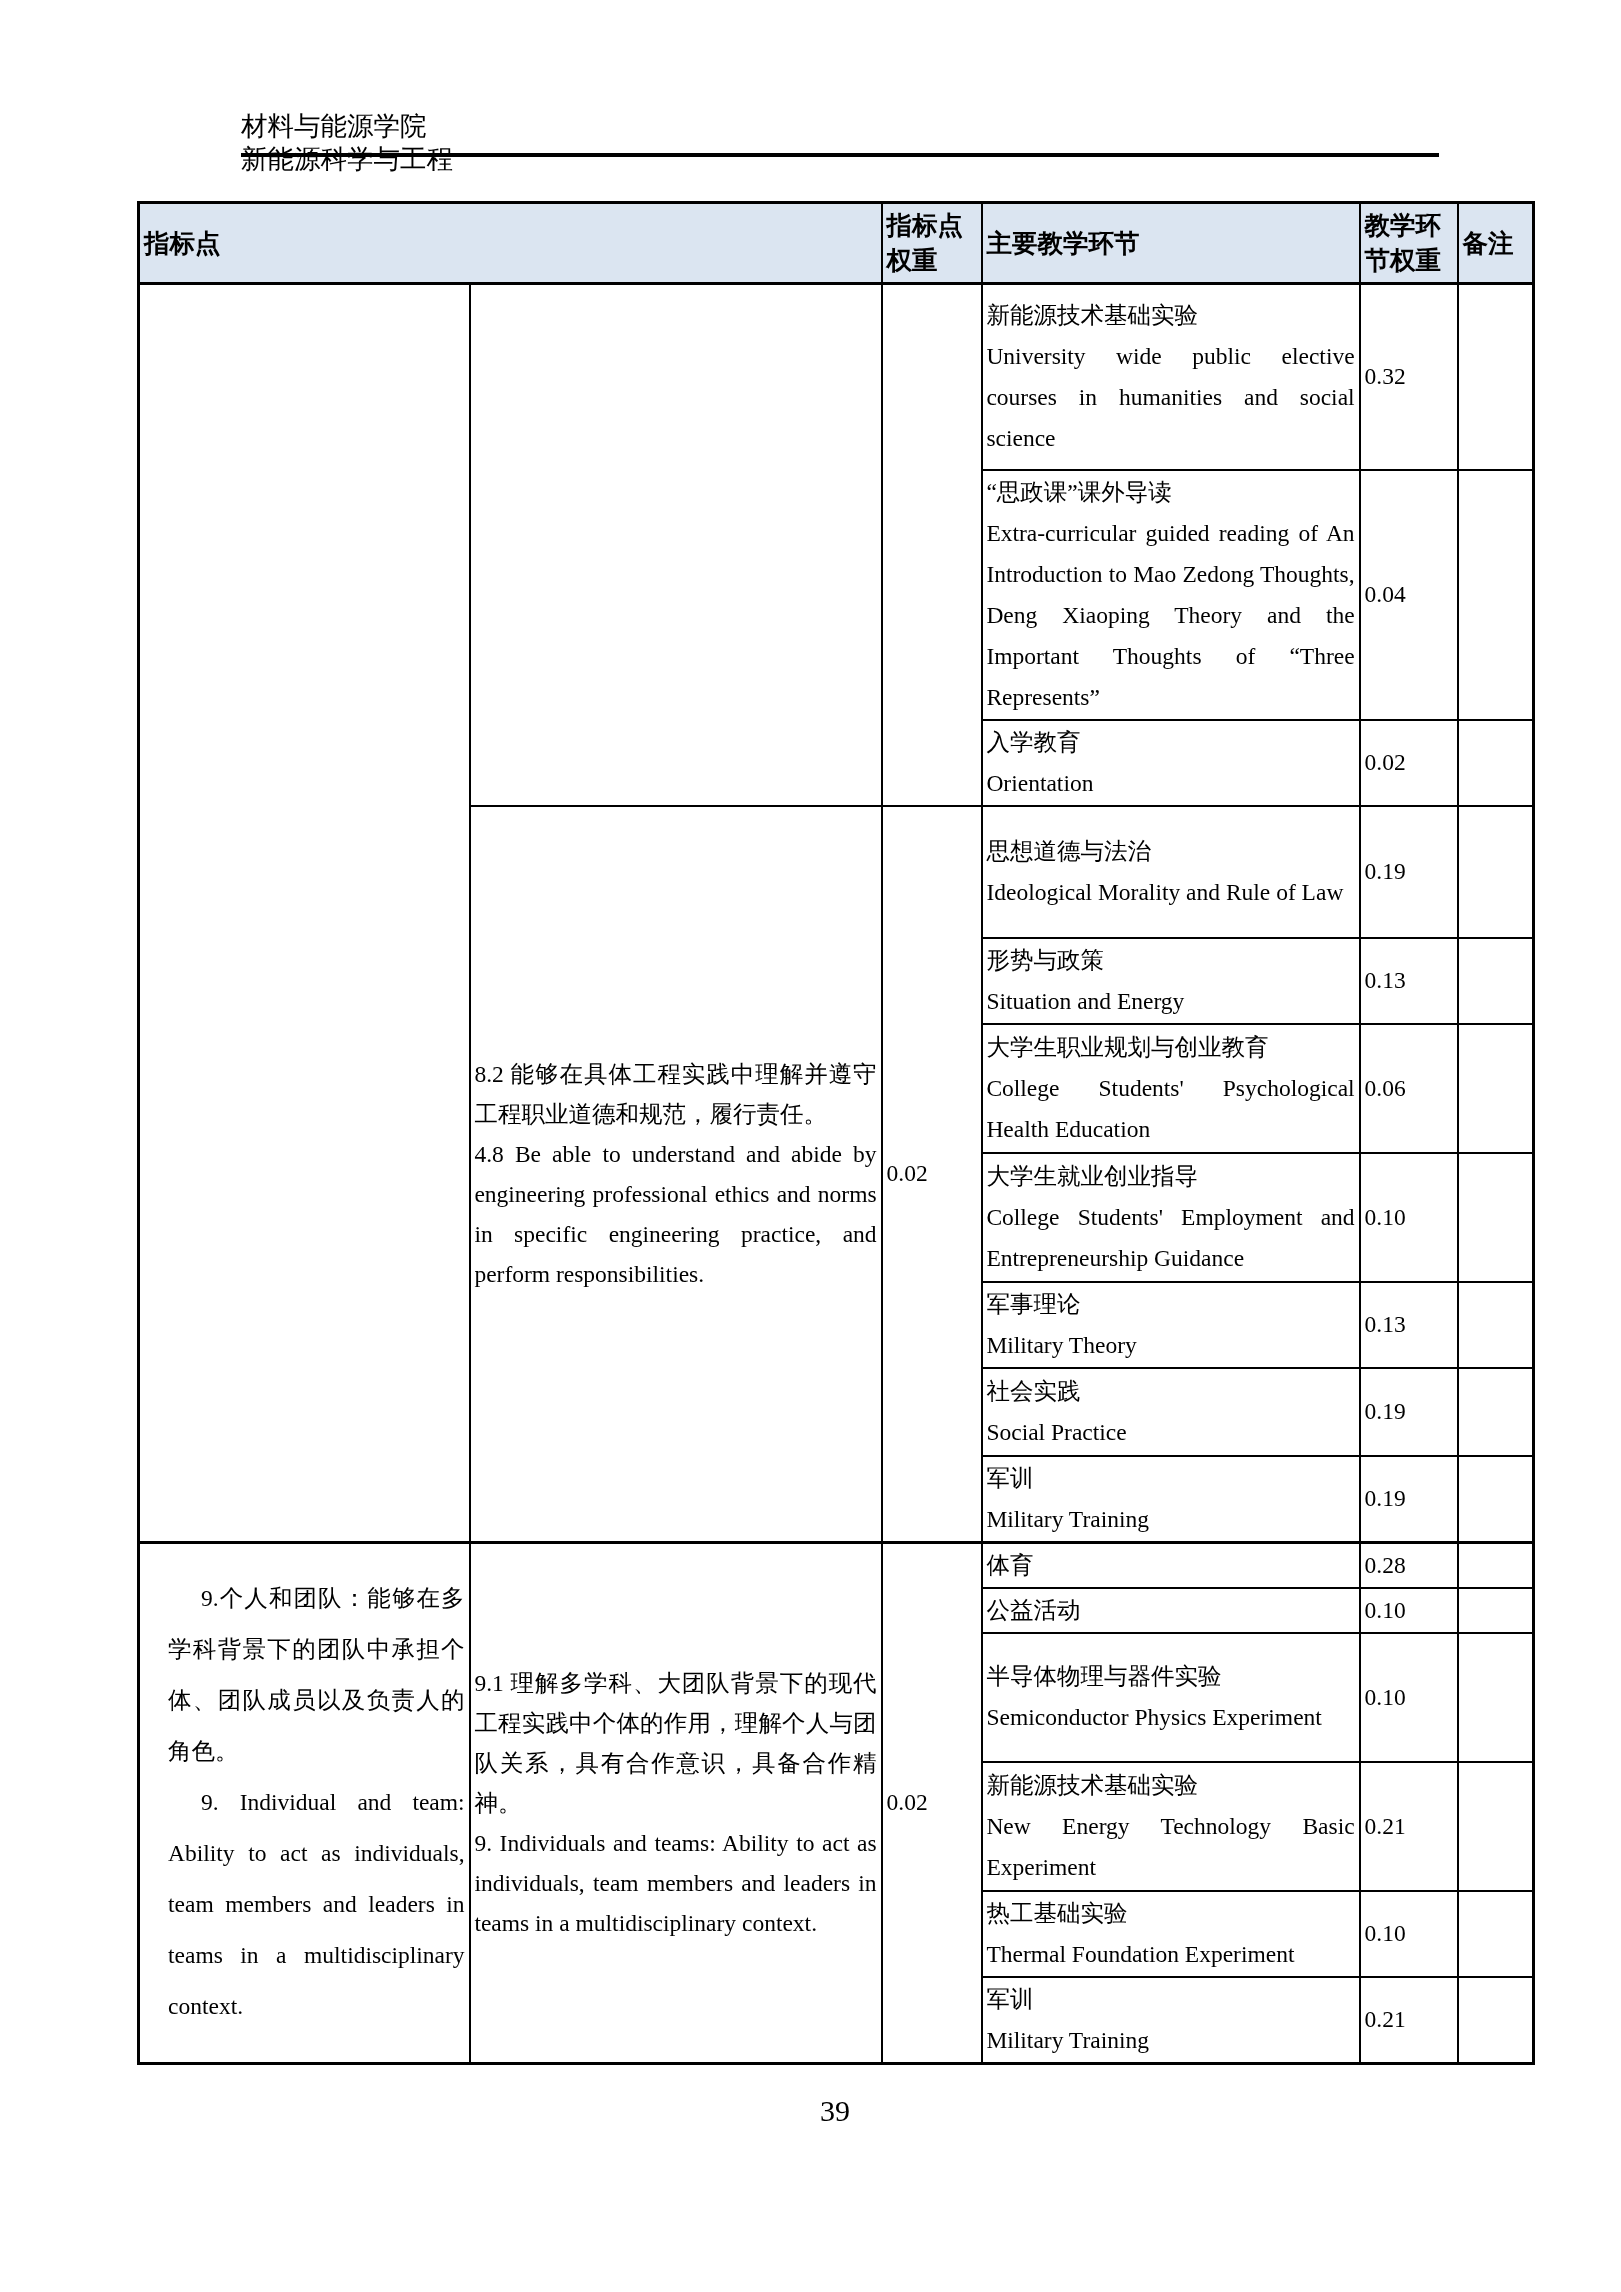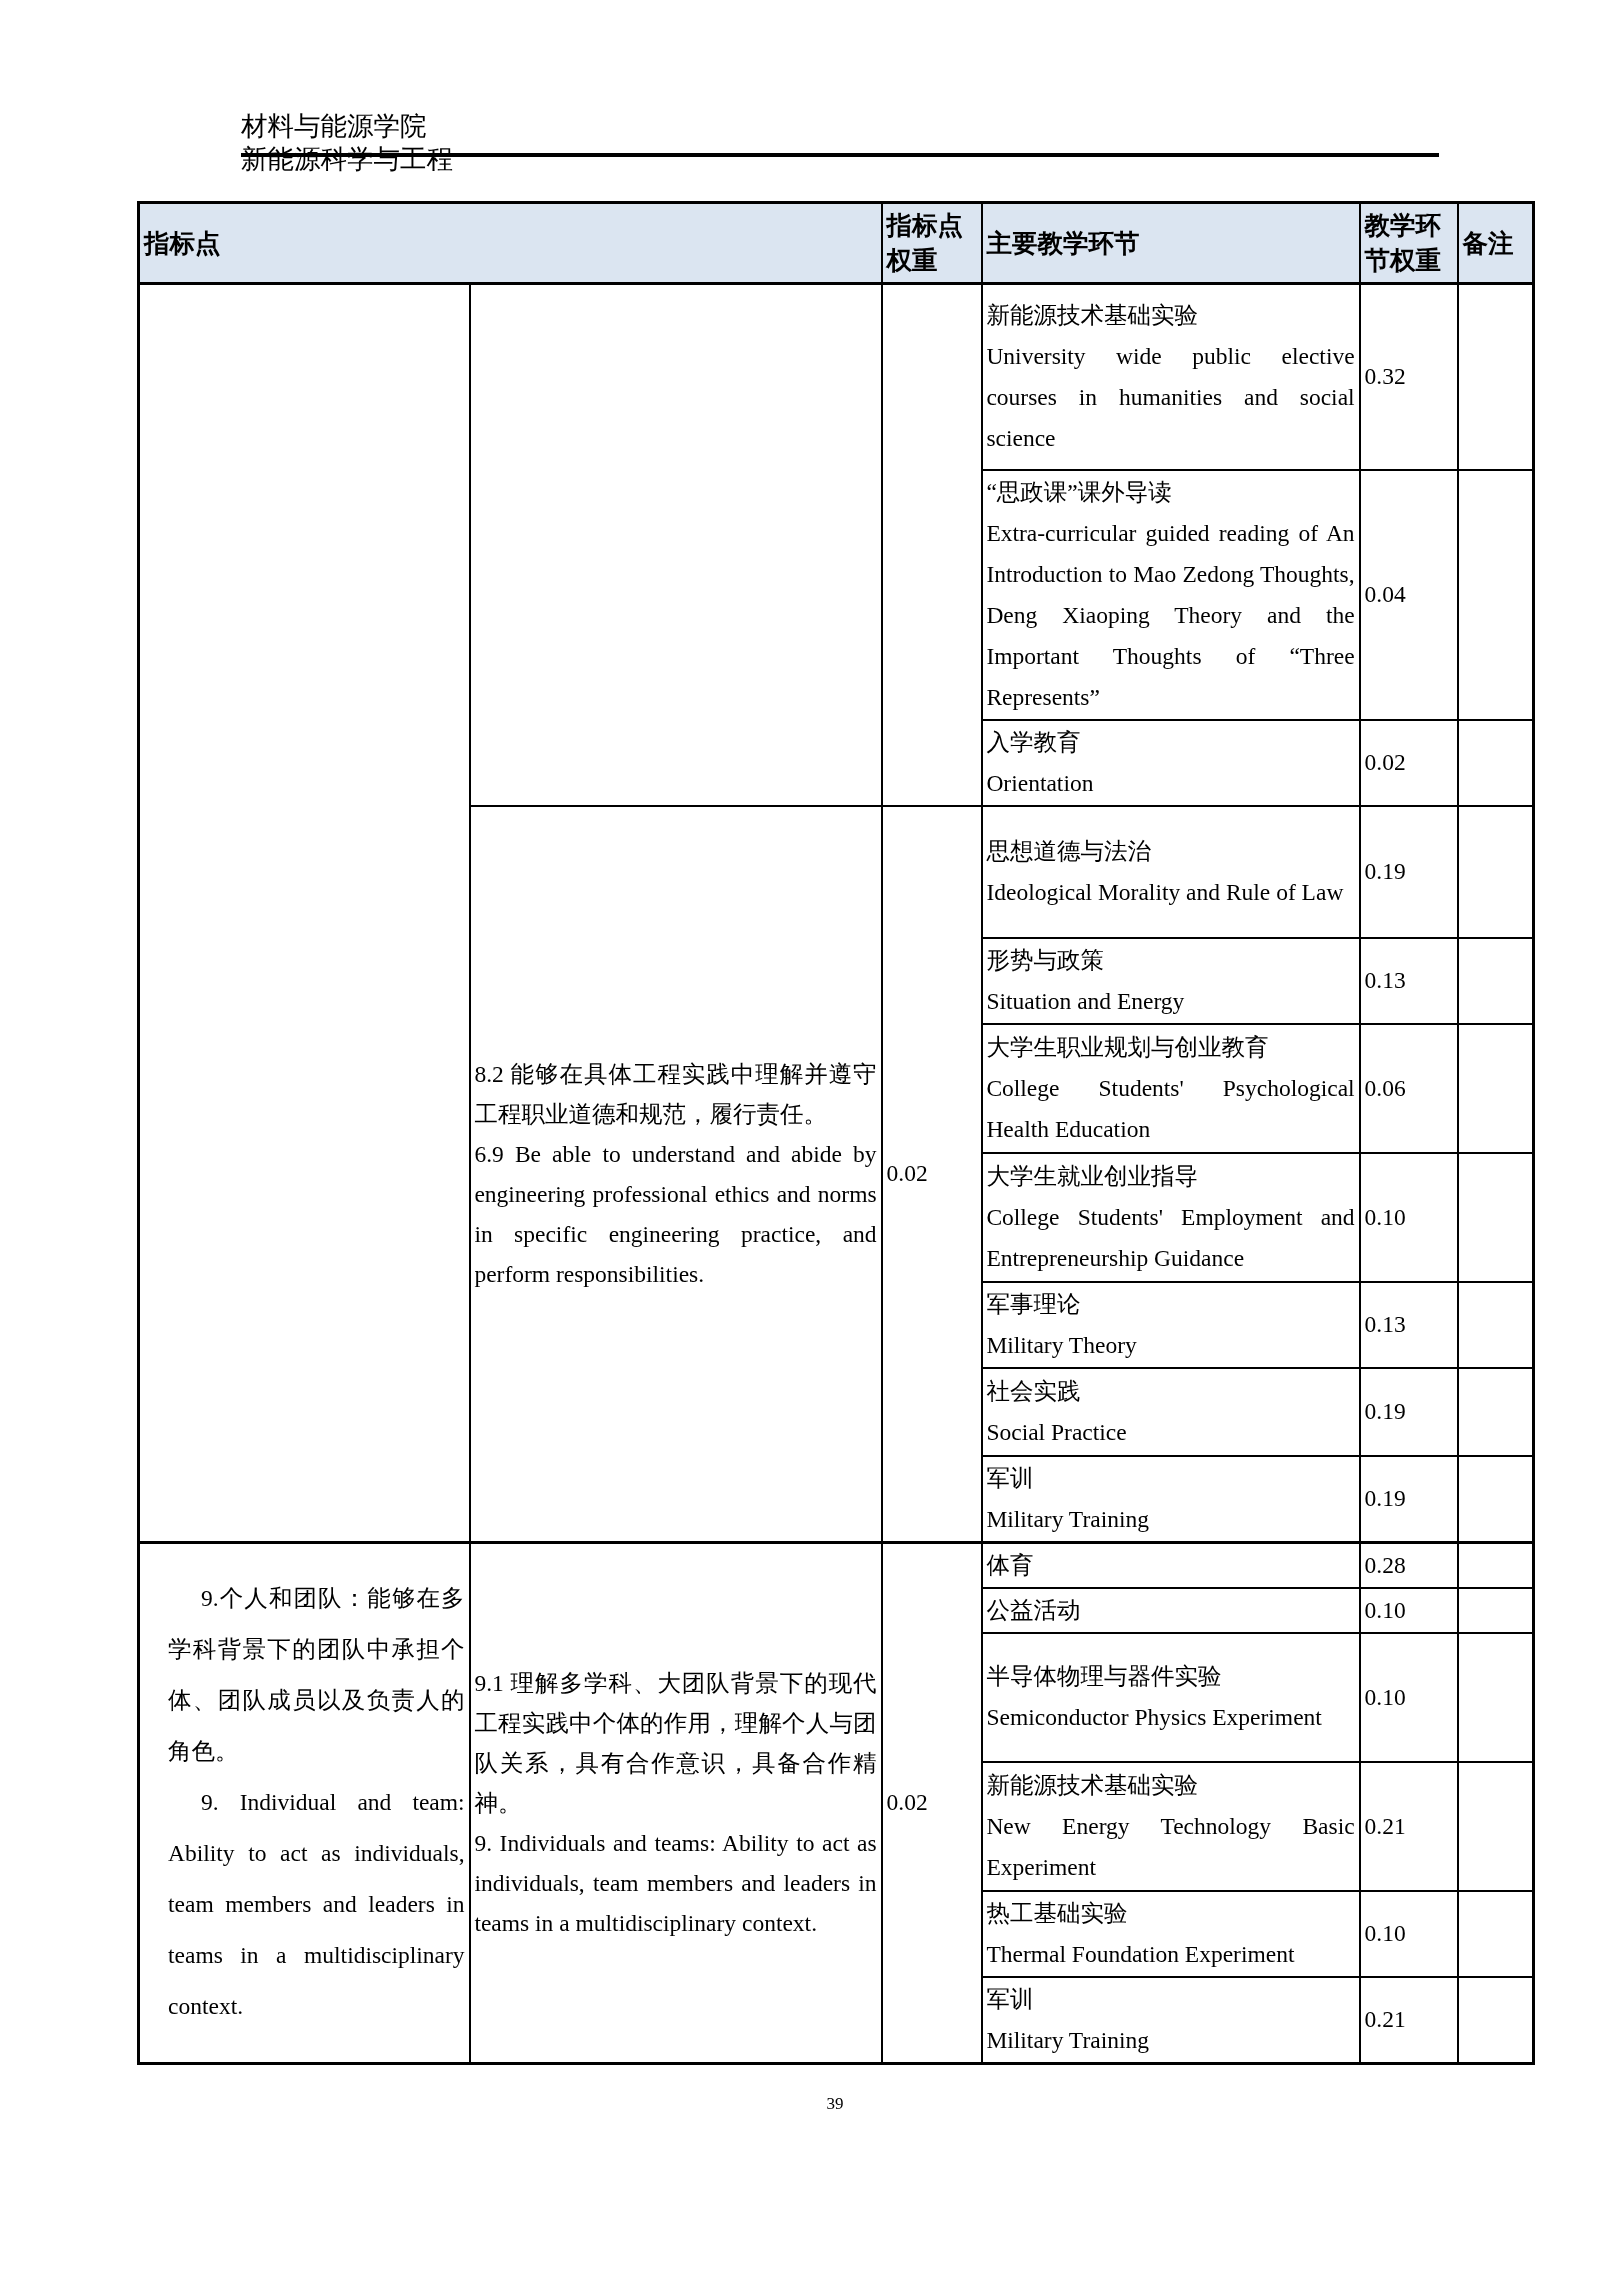--- a/index.html
+++ b/index.html
@@ -38,21 +38,21 @@
   }
   tr.group-start td { border-top:3.9px solid #000; }
   td.c1 { line-height:51px;padding-left:28px; }
   td.c2 { line-height:40px; }
   td.c4 { line-height:41px; }
   td.c3, td.c5 { line-height:29px; text-align:left; padding-left:4px; }
   .cn, .en { text-align:justify; text-align-last:left; }
   .indent { text-indent:33px; }
   .page-number {
     position:absolute; left:137px; top:2094px; width:1396px;
-    text-align:center; font-size:17px;
+    text-align:center; font-size:30px;
   }
 </style>
 </head>
 <body>
 
 <div class="page">
 
   <div class="running-header">
     <span class="hdr-left">材料与能源学院</span>
     <span class="hdr-right">新能源科学与工程</span>
@@ -101,21 +101,21 @@
         <td class="c4">
           <div class="cn">入学教育</div>
           <div class="en">Orientation</div>
         </td>
         <td class="c5">0.02</td>
         <td class="c6"></td>
       </tr>
       <tr style="height:132px">
         <td class="c2" rowspan="7">
           <div class="cn">8.2 能够在具体工程实践中理解并遵守工程职业道德和规范，履行责任。</div>
-          <div class="en">6.9 Be able to understand and abide by engineering professional ethics and norms in specific engineering practice, and perform responsibilities.</div>
+          <div class="en">4.8 Be able to understand and abide by engineering professional ethics and norms in specific engineering practice, and perform responsibilities.</div>
         </td>
         <td class="c3" rowspan="7">0.02</td>
         <td class="c4">
           <div class="cn">思想道德与法治</div>
           <div class="en">Ideological Morality and Rule of Law</div>
         </td>
         <td class="c5">0.19</td>
         <td class="c6"></td>
       </tr>
       <tr style="height:84px">

